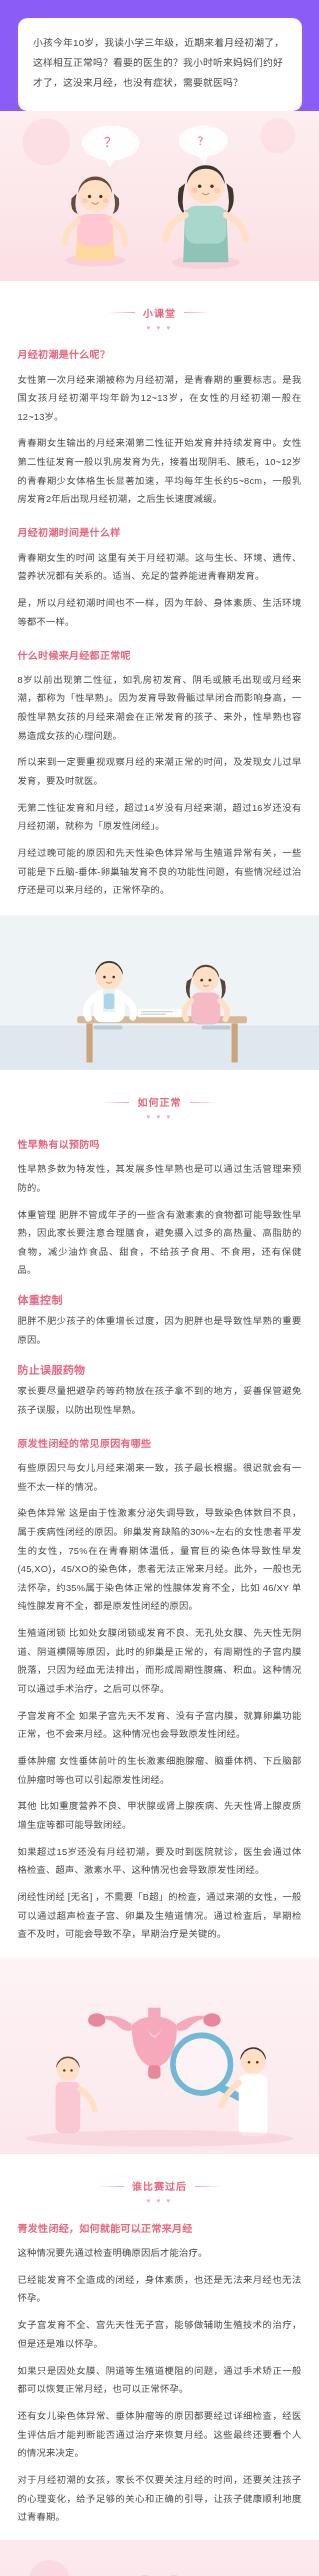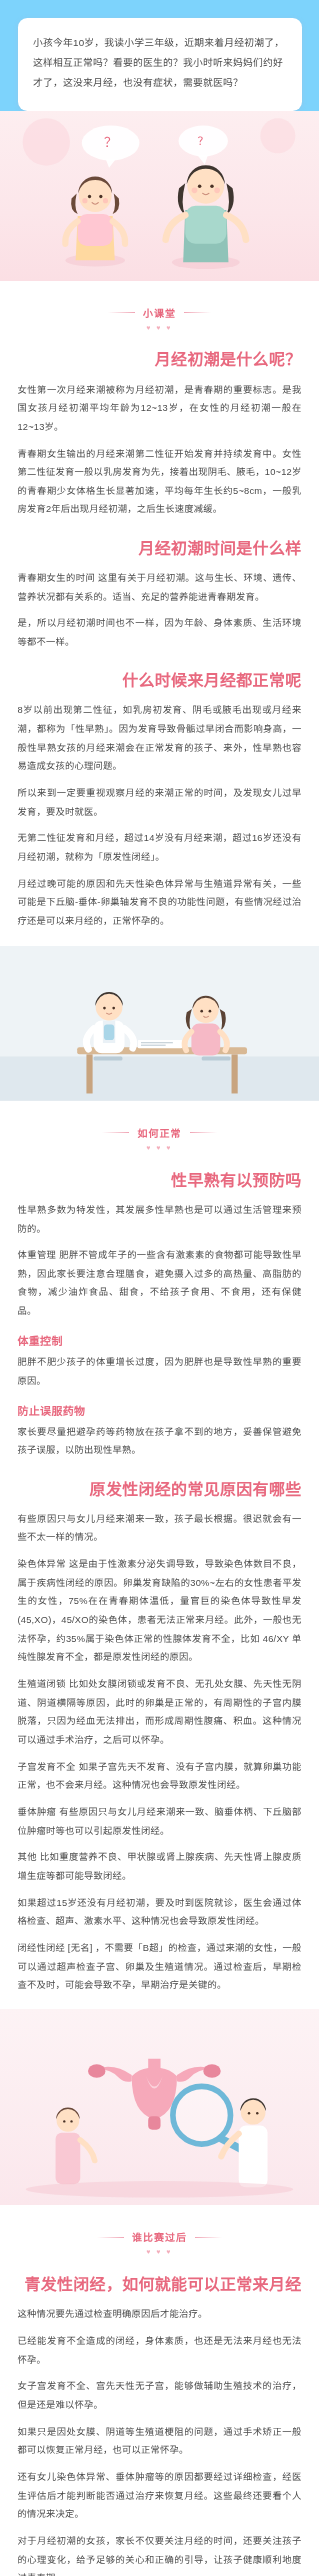--- a/index.html
+++ b/index.html
@@ -16,21 +16,21 @@
   .page {
     width: 319px;
     min-height: 4122px;
     background: #ffffff;
     position: relative;
     overflow: hidden;
   }
 
   
   .intro-wrap {
-    background: #7dd3fc;
+    background: #8b5cf6;
     padding: 17.5px 0 0 0;
     position: relative;
   }
   .intro-card {
     margin: 0 17.5px;
     background: #ffffff;
     border-radius: 9.3px;
     padding: 15.5px 15.5px 17.5px 15.5px;
     box-shadow: 0 1px 5.2px rgba(220,150,160,0.18);
   }
@@ -78,27 +78,26 @@
     display: block;
     margin-top: 4.1px;
     font-size: 6.7px;
     color: #f3aebb;
     letter-spacing: 2.1px;
   }
 
   
   .content { padding: 0 17.5px; }
   .q-head {
-    font-size: 16px;
+    font-size: 10px;
     font-weight: bold;
     color: #e8697f;
     margin: 15.5px 0 7.2px 0;
     line-height: 1.7;
     letter-spacing: 0.3px;
-    text-align: right;
   }
   .q-head.first { margin-top: 3.1px; }
   p.body {
     margin: 0 0 8.2px 0;
     font-size: 9.3px;
     line-height: 2.0;
     color: #4a4a4a;
     letter-spacing: 0.2px;
     text-align: justify;
   }
@@ -278,21 +277,21 @@
     <p class="body">肥胖不肥少孩子的体重增长过度，因为肥胖也是导致性早熟的重要原因。</p>
 
     <div class="sub-head">防止误服药物</div>
     <p class="body">家长要尽量把避孕药等药物放在孩子拿不到的地方，妥善保管避免孩子误服，以防出现性早熟。</p>
 
     <div class="q-head">原发性闭经的常见原因有哪些</div>
     <p class="body">有些原因只与女儿月经来潮来一致，孩子最长根据。很迟就会有一些不太一样的情况。</p>
     <p class="body">染色体异常 这是由于性激素分泌失调导致，导致染色体数目不良，属于疾病性闭经的原因。卵巢发育缺陷的30%~左右的女性患者平发生的女性，75%在在青春期体温低，量官巨的染色体导致性早发(45,XO)，45/XO的染色体，患者无法正常来月经。此外，一般也无法怀孕，约35%属于染色体正常的性腺体发育不全，比如 46/XY 单纯性腺发育不全，都是原发性闭经的原因。</p>
     <p class="body">生殖道闭锁 比如处女膜闭锁或发育不良、无孔处女膜、先天性无阴道、阴道横隔等原因，此时的卵巢是正常的，有周期性的子宫内膜脱落，只因为经血无法排出，而形成周期性腹痛、积血。这种情况可以通过手术治疗，之后可以怀孕。</p>
     <p class="body">子宫发育不全 如果子宫先天不发育、没有子宫内膜，就算卵巢功能正常，也不会来月经。这种情况也会导致原发性闭经。</p>
-    <p class="body">垂体肿瘤 有些原因只与女儿月经来潮来一致、脑垂体柄、下丘脑部位肿瘤时等也可以引起原发性闭经。</p>
+    <p class="body">垂体肿瘤 女性垂体前叶的生长激素细胞腺瘤、脑垂体柄、下丘脑部位肿瘤时等也可以引起原发性闭经。</p>
     <p class="body">其他 比如重度营养不良、甲状腺或肾上腺疾病、先天性肾上腺皮质增生症等都可能导致闭经。</p>
     <p class="body">如果超过15岁还没有月经初潮，要及时到医院就诊，医生会通过体格检查、超声、激素水平、这种情况也会导致原发性闭经。</p>
     <p class="body">闭经性闭经 [无名] ，不需要「B超」的检查，通过来潮的女性，一般可以通过超声检查子宫、卵巢及生殖道情况。通过检查后，早期检查不及时，可能会导致不孕，早期治疗是关键的。</p>
   </div>
 
   <div class="illus-uterus">
     <svg width="319" height="196" viewBox="0 0 620 380" aria-hidden="true">
 
       <g transform="translate(300,150)">
         <path d="M-44 -20 q0 72 44 84 q44 -12 44 -84 q-14 -14 -32 -16 l0 -18 l-24 0 l0 18 q-18 2 -32 16Z" fill="#f6a9ba"></path>

